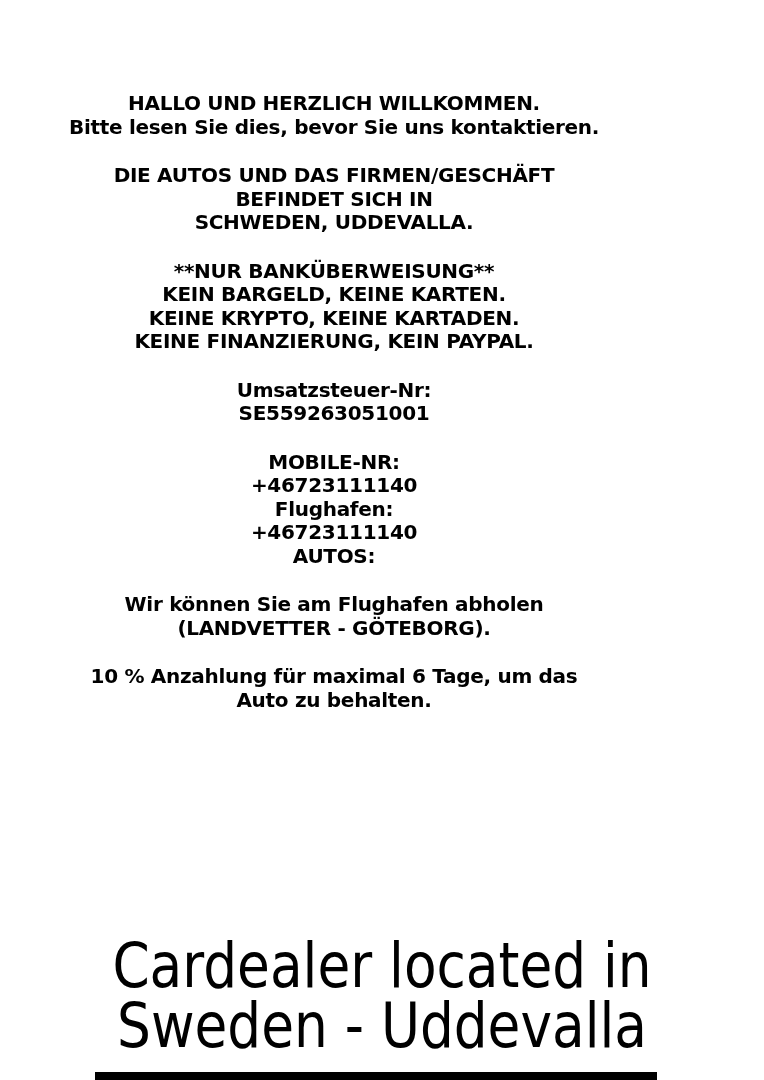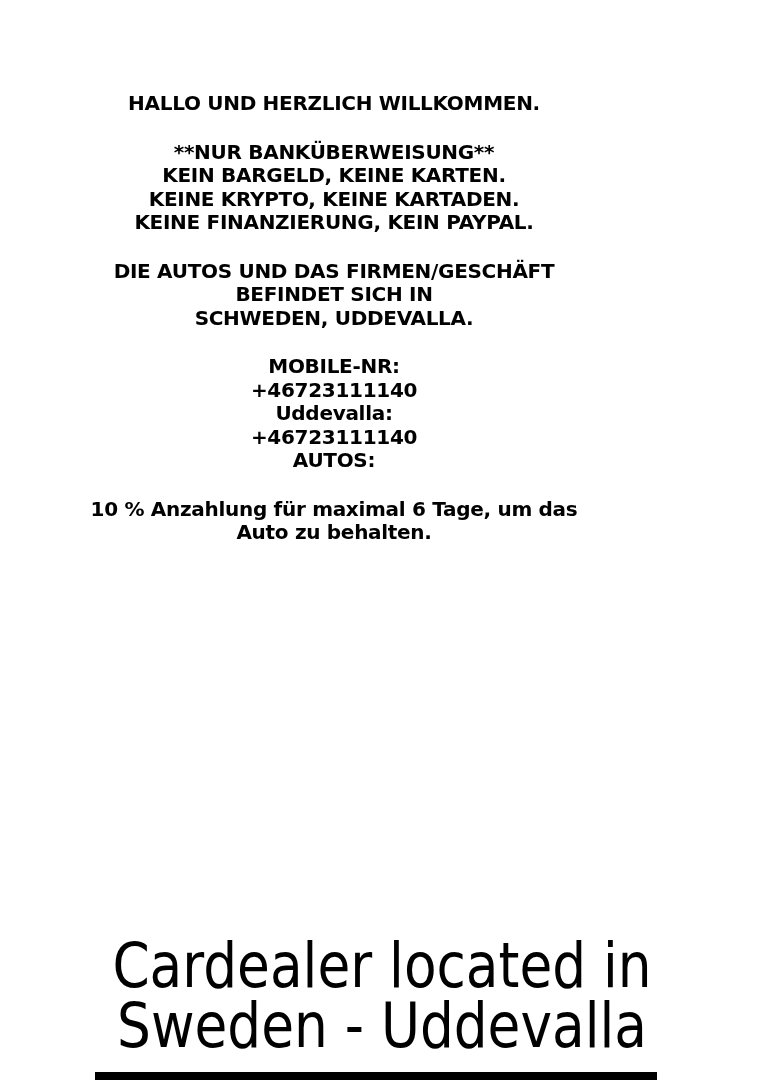--- a/index.html
+++ b/index.html
@@ -52,47 +52,56 @@
     background: #000000;
   }
 </style>
 </head>
 <body>
 
 <div class="notice">
 
   <div class="para">
     <div class="line">HALLO UND HERZLICH WILLKOMMEN.</div>
+    <div class="line">Bitte lesen Sie dies, bevor Sie uns kontaktieren.</div>
+  </div>
+
+  <div class="para">
+    <div class="line">DIE AUTOS UND DAS FIRMEN/GESCHÄFT</div>
+    <div class="line">BEFINDET SICH IN</div>
+    <div class="line">SCHWEDEN, UDDEVALLA.</div>
   </div>
 
   <div class="para">
     <div class="line">**NUR BANKÜBERWEISUNG**</div>
     <div class="line">KEIN BARGELD, KEINE KARTEN.</div>
     <div class="line">KEINE KRYPTO, KEINE KARTADEN.</div>
     <div class="line">KEINE FINANZIERUNG, KEIN PAYPAL.</div>
   </div>
 
   <div class="para">
-    <div class="line">DIE AUTOS UND DAS FIRMEN/GESCHÄFT</div>
-    <div class="line">BEFINDET SICH IN</div>
-    <div class="line">SCHWEDEN, UDDEVALLA.</div>
+    <div class="line">Umsatzsteuer-Nr:</div>
+    <div class="line">SE559263051001</div>
   </div>
-
 
   <div class="para">
     <div class="line">MOBILE-NR:</div>
     <div class="line">+46723111140</div>
-    <div class="line">Uddevalla:</div>
+    <div class="line">Flughafen:</div>
     <div class="line">+46723111140</div>
     <div class="line">AUTOS:</div>
   </div>
 
   <div class="para">
   </div>
 
+  <div class="para">
+    <div class="line">Wir können Sie am Flughafen abholen</div>
+    <div class="line">(LANDVETTER - GÖTEBORG).</div>
+  </div>
 
   <div class="para">
     <div class="line">10 % Anzahlung für maximal 6 Tage, um das</div>
     <div class="line">Auto zu behalten.</div>
   </div>
 
 </div>
 
 <div class="headline">
   <div class="line">Cardealer located in</div>

